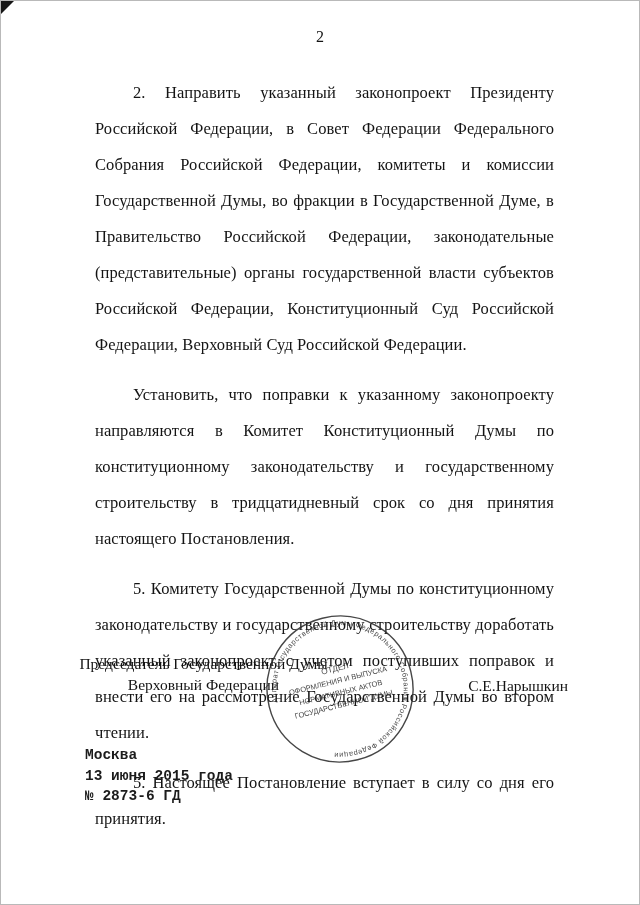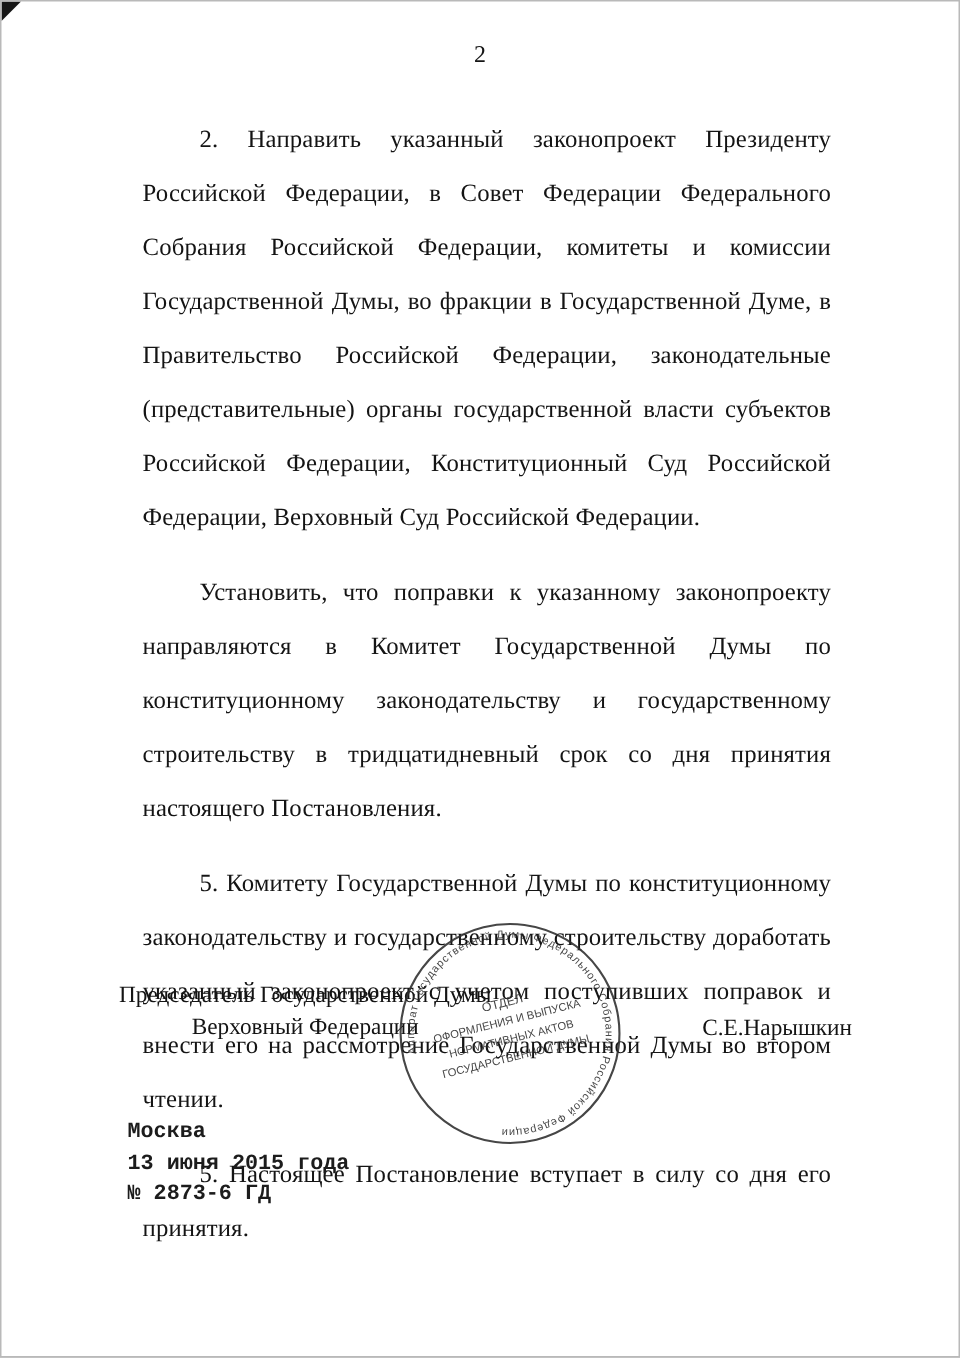--- a/index.html
+++ b/index.html
@@ -66,21 +66,21 @@
 <body>
 
 <div class="page">
 
   <div class="scan-artifact"></div>
 
   <div class="page-number">2</div>
 
   <div class="body-text">
     <p>2. Направить указанный законопроект Президенту Российской Федерации, в Совет Федерации Федерального Собрания Российской Федерации, комитеты и комиссии Государственной Думы, во фракции в Государственной Думе, в Правительство Российской Федерации, законодательные (представительные) органы государственной власти субъектов Российской Федерации, Конституционный Суд Российской Федерации, Верховный Суд Российской Федерации.</p>
-    <p>Установить, что поправки к указанному законопроекту направляются в Комитет Государственной Думы по конституционному законодательству и государственному строительству в тридцатидневный срок со дня принятия настоящего Постановления.</p>
+    <p>Установить, что поправки к указанному законопроекту направляются в Комитет Конституционный Думы по конституционному законодательству и государственному строительству в тридцатидневный срок со дня принятия настоящего Постановления.</p>
     <p>5. Комитету Государственной Думы по конституционному законодательству и государственному строительству доработать указанный законопроект с учетом поступивших поправок и внести его на рассмотрение Государственной Думы во втором чтении.</p>
     <p>5. Настоящее Постановление вступает в силу со дня его принятия.</p>
   </div>
 
   <div class="signature">
     <div class="sig-left">
       <div class="sig-line">Председатель Государственной Думы</div>
       <div class="sig-line">Верховный Федерации</div>
     </div>
     <div class="sig-name">С.Е.Нарышкин</div>

